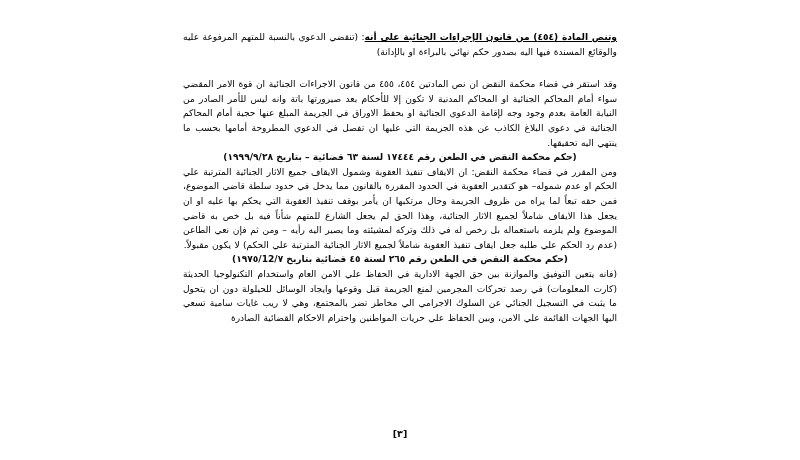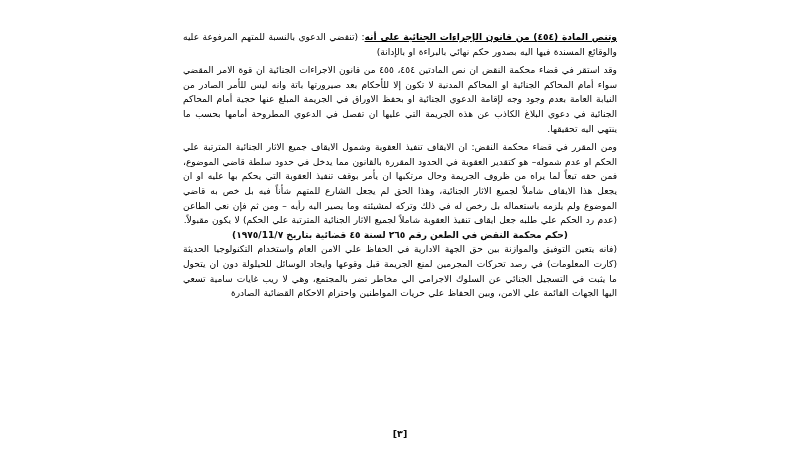--- a/index.html
+++ b/index.html
@@ -42,21 +42,21 @@
     color: #0d0d0d;
     text-align: justify;
     direction: rtl;
     letter-spacing: 0.15px;
     word-spacing: 0.5px;
     -webkit-font-smoothing: none;
     filter: contrast(1.12) brightness(0.97);
   }
 
   .para + .para {
-    margin-top: 4px;
+    margin-top: 18px;
   }
 
   .heading-run {
     font-weight: bold;
     text-decoration: underline;
     text-underline-offset: 1px;
     letter-spacing: 0.2px;
   }
 
   .ruling-head {
@@ -87,24 +87,25 @@
 <body>
 
 <div class="page">
 
   <div class="text-column">
 
     <p class="para"><span class="heading-run">وتنص المادة (٤٥٤) من قانون الإجراءات الجنائية على أنه</span><span>: (تنقضي الدعوي بالنسبة للمتهم المرفوعة عليه والوقائع المسندة فيها اليه بصدور حكم نهائي بالبراءة او بالإدانة)</span></p>
 
     <p class="para"><span>وقد استقر في قضاء محكمة النقض ان نص المادتين ٤٥٤، ٤٥٥ من قانون الاجراءات الجنائية ان قوة الامر المقضي سواء أمام المحاكم الجنائية او المحاكم المدنية لا تكون إلا للأحكام بعد صيرورتها باتة وانه ليس للأمر الصادر من النيابة العامة بعدم وجود وجه لإقامة الدعوي الجنائية او بحفظ الاوراق في الجريمة المبلغ عنها حجية أمام المحاكم الجنائية في دعوي البلاغ الكاذب عن هذه الجريمة التي عليها ان تفصل في الدعوي المطروحة أمامها بحسب ما ينتهي اليه تحقيقها.</span></p>
 
+    <p class="ruling-head">(حكم محكمة النقض في الطعن رقم ١٧٤٤٤ لسنة ٦٣ قضائية – بتاريخ ١٩٩٩/٩/٢٨)</p>
 
     <p class="para"><span>ومن المقرر في قضاء محكمة النقض: ان الايقاف تنفيذ العقوبة وشمول الايقاف جميع الاثار الجنائية المترتبة علي الحكم او عدم شموله– هو كتقدير العقوبة في الحدود المقررة بالقانون مما يدخل في حدود سلطة قاضي الموضوع، فمن حقه تبعاً لما يراه من ظروف الجريمة وحال مرتكبها ان يأمر بوقف تنفيذ العقوبة التي يحكم بها عليه او ان يجعل هذا الايقاف شاملاً لجميع الاثار الجنائية، وهذا الحق لم يجعل الشارع للمتهم شأناً فيه بل خص به قاضي الموضوع ولم يلزمه باستعماله بل رخص له في ذلك وتركه لمشيئته وما يصير اليه رأيه – ومن ثم فإن نعي الطاعن (عدم رد الحكم علي طلبه جعل ايقاف تنفيذ العقوبة شاملاً لجميع الاثار الجنائية المترتبة علي الحكم) لا يكون مقبولاً.</span></p>
 
-    <p class="ruling-head">(حكم محكمة النقض في الطعن رقم ٢٦٥ لسنة ٤٥ قضائية بتاريخ ١٩٧٥/11/٧)</p>
+    <p class="ruling-head">(حكم محكمة النقض في الطعن رقم ٢٦٥ لسنة ٤٥ قضائية بتاريخ ١٩٧٥/12/٧)</p>
 
 
     <p class="para"><span>(فانه يتعين التوفيق والموازنة بين حق الجهة الادارية في الحفاظ علي الامن العام واستخدام التكنولوجيا الحديثة (كارت المعلومات) في رصد تحركات المجرمين لمنع الجريمة قبل وقوعها وايجاد الوسائل للحيلولة دون ان يتحول ما يثبت في التسجيل الجنائي عن السلوك الاجرامي الي مخاطر تضر بالمجتمع، وهي لا ريب غايات سامية تسعي اليها الجهات القائمة علي الامن، وبين الحفاظ علي حريات المواطنين واحترام الاحكام القضائية الصادرة</span></p>
 
   </div>
 
   <div class="page-number">[٣]</div>
 
 </div>
 

